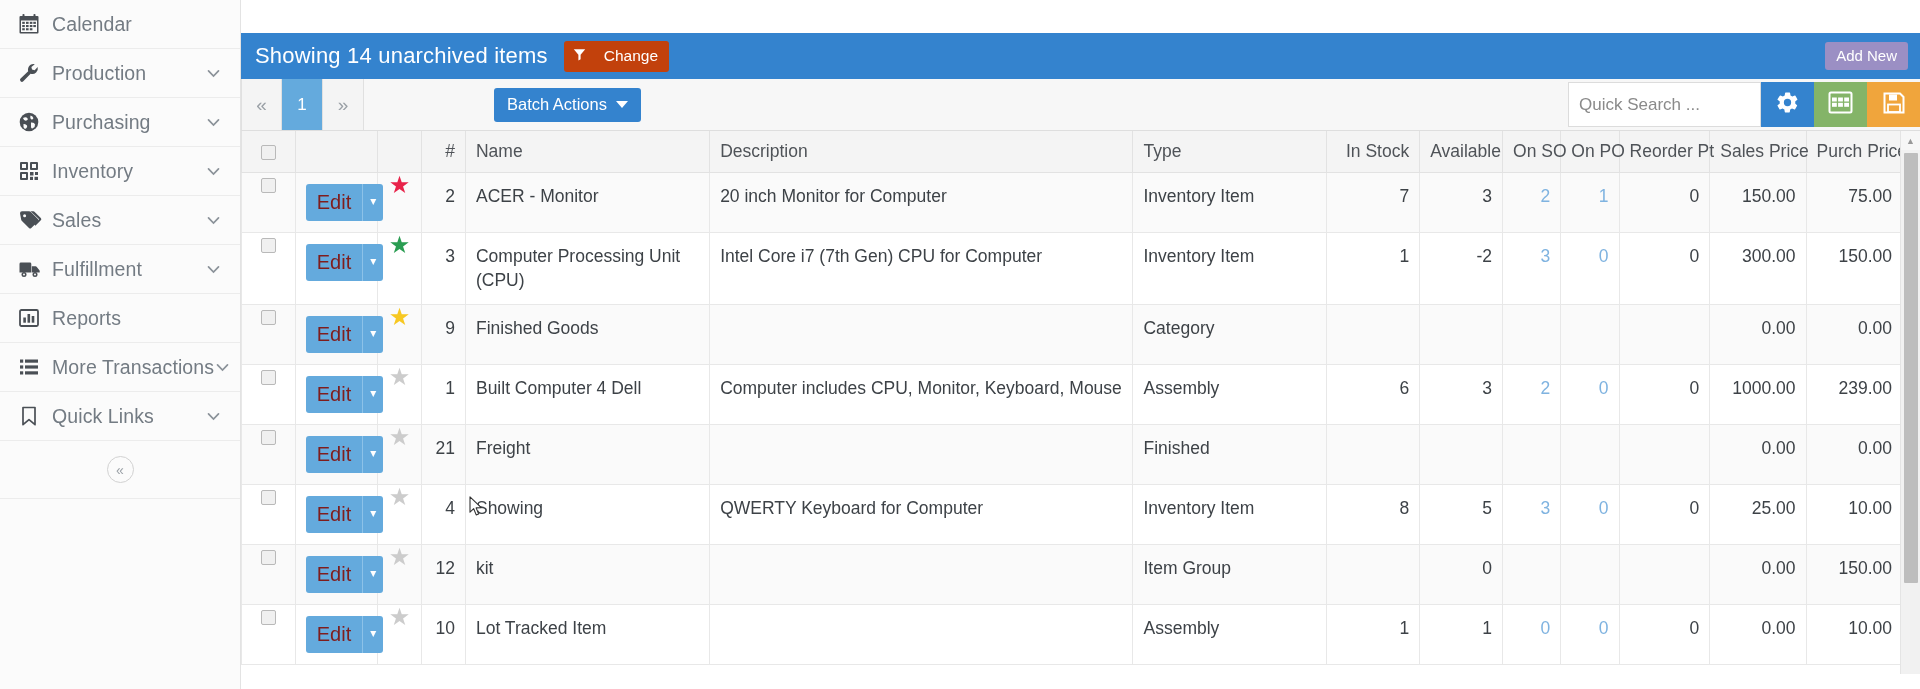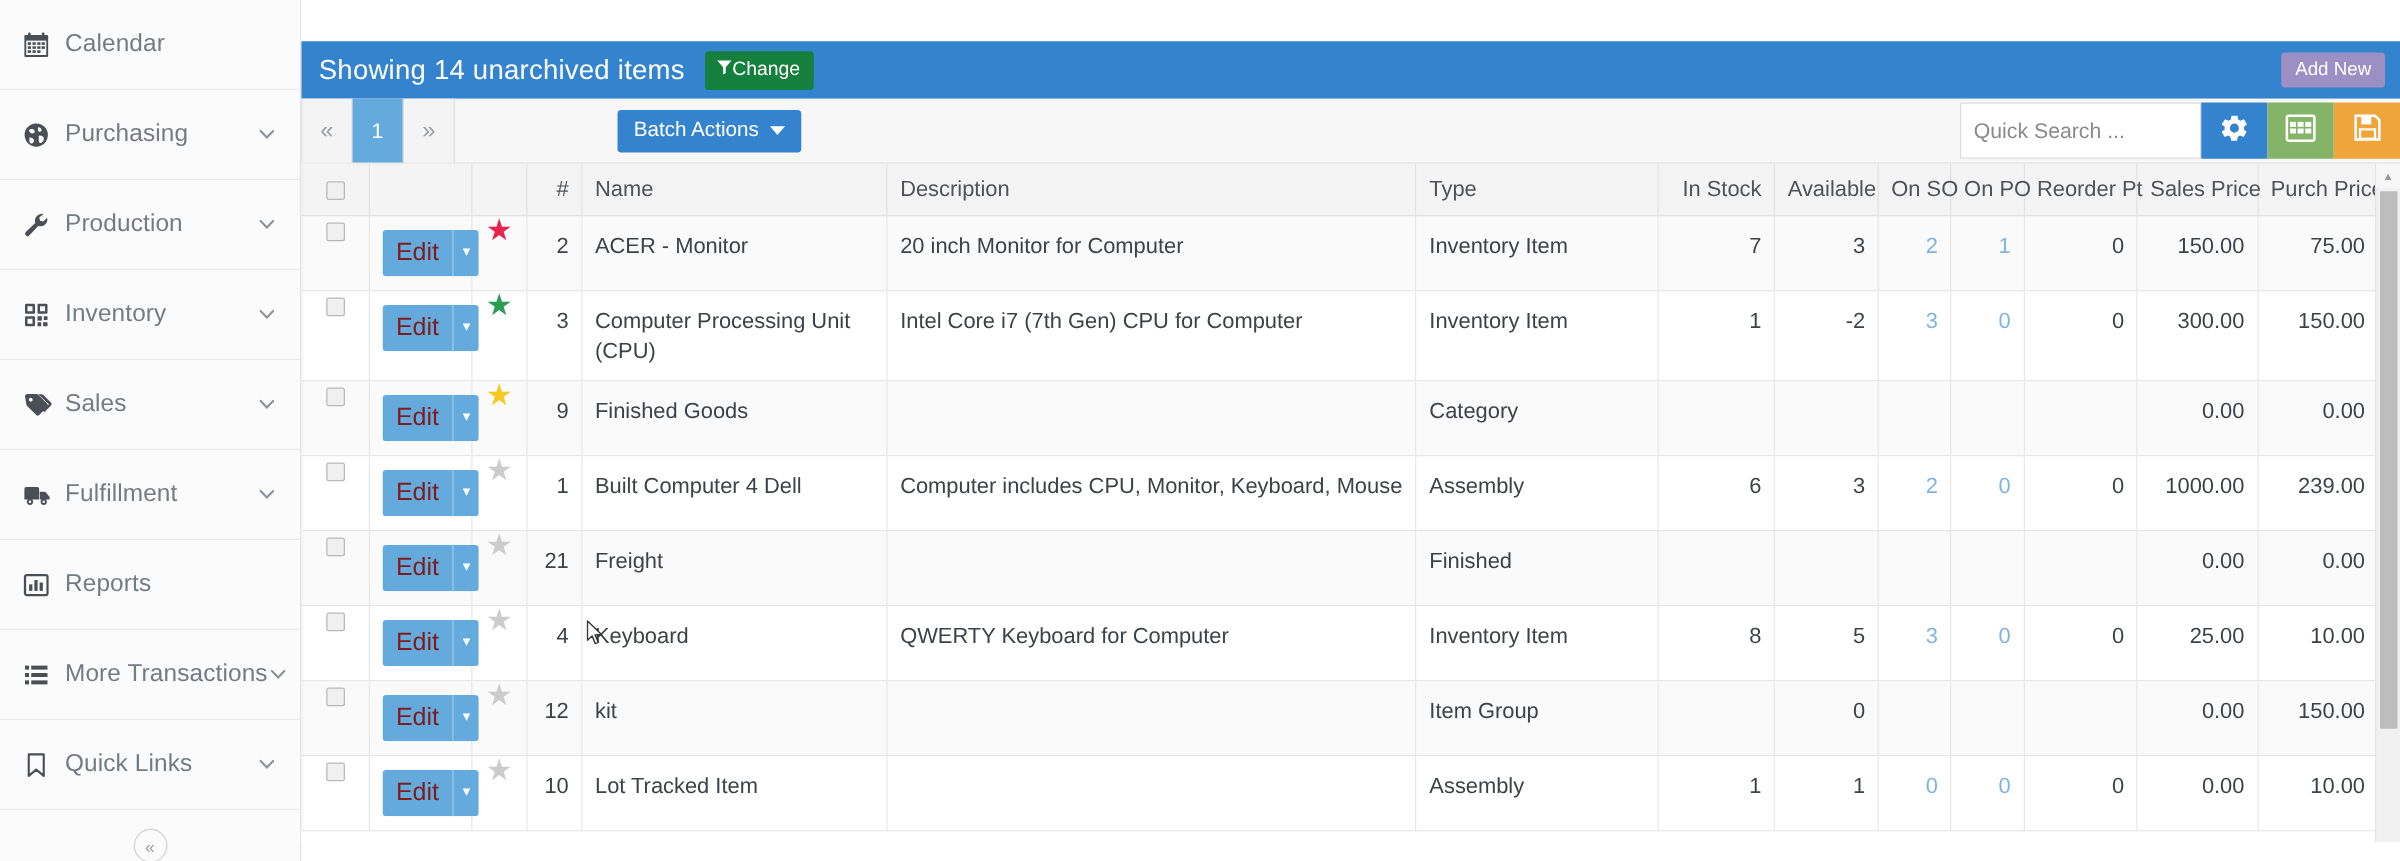--- a/index.html
+++ b/index.html
@@ -14,21 +14,21 @@
   
   .sidebar {
     width: 241px; height: 689px;
     background: #fbfbfb;
     border-right: 1px solid #e3e3e3;
     flex: 0 0 241px;
     position: relative;
     overflow: hidden;
   }
   .nav-item {
-    height: 72px;
+    height: 49px;
     display: flex; align-items: center;
     padding: 0 18px 0 18px;
     border-bottom: 1px solid #ececec;
     cursor: pointer;
     background: #fbfbfb;
   }
   .nav-item:first-child { border-top: none; }
   .nav-ico {
     width: 34px; flex: 0 0 34px;
     display: flex; align-items: center; justify-content: flex-start;
@@ -80,26 +80,26 @@
     background: #3483ce;
     display: flex; align-items: center;
     padding: 0 12px 0 14px;
   }
   .titlebar-text {
     font-size: 22px; color: #ffffff; font-weight: 400;
     letter-spacing: .2px; white-space: nowrap;
   }
   .change-btn {
     margin-left: 16px;
-    background: #15803d;
+    background: #c2410c;
     color: #ffffff;
     font-size: 15.5px;
     padding: 6px 11px 7px 9px;
     border-radius: 3px;
-    display: inline-flex; align-items: center; gap: 0;
+    display: inline-flex; align-items: center; gap: 18px;
     cursor: pointer; white-space: nowrap;
   }
   .funnel { display:block; }
   .titlebar-spacer { flex: 1 1 auto; }
   .addnew-btn {
     background: #9b8fc4;
     color: #ffffff;
     font-size: 15px;
     padding: 5px 11px 6px;
     border-radius: 3px;
@@ -298,43 +298,43 @@
             </g>
             <rect x="4.5" y="1" width="2" height="4" rx=".8" fill="#4a4f55"></rect>
             <rect x="15.5" y="1" width="2" height="4" rx=".8" fill="#4a4f55"></rect>
           </svg>
       </span>
       <span class="nav-label">Calendar</span>
     </div>
 
     <div class="nav-item">
       <span class="nav-ico">
+        <svg width="23" height="22" viewBox="0 0 23 22">
+            <path d="M16.8 2.2 a5.6 5.6 0 0 0 -6.6 7.1 L2.6 16.6 a1.9 1.9 0 0 0 2.7 2.7 l7.3 -7.5 a5.6 5.6 0 0 0 7.1 -6.7 l-3.1 3.1 -2.6 -.6 -.6 -2.6 z" fill="#4a4f55"></path>
+          </svg>
+      </span>
+      <span class="nav-label">Production</span>
+      <span class="nav-caret">
+        <svg width="17" height="17" viewBox="0 0 17 17">
+            <path d="M3.5 5.8 L8.5 11 L13.5 5.8" stroke="#8b9299" stroke-width="1.7" fill="none" stroke-linecap="round"></path>
+          </svg>
+      </span>
+    </div>
+
+    <div class="nav-item">
+      <span class="nav-ico">
         <svg width="22" height="22" viewBox="0 0 22 22">
             <circle cx="11" cy="11" r="9.3" fill="#4a4f55"></circle>
             <path d="M5 7 Q8 5.2 9.5 7.3 Q10.5 9 8.5 9.6 Q6 10.3 5 7 Z" fill="#fbfbfb"></path>
             <path d="M12.5 4.5 Q15 5 15.3 7 Q15.5 8.6 13.6 8.4 Q11.8 8.2 12.5 4.5 Z" fill="#fbfbfb"></path>
             <path d="M13 11.5 Q16.5 11.2 17 13.5 Q17.4 16 14.8 17.3 Q13 18 13 15.5 Q13 13 13 11.5 Z" fill="#fbfbfb"></path>
             <path d="M5.5 13 Q8 12.8 9 14.6 Q9.8 16.2 8 17.5 Q6 18.6 5.5 16 Z" fill="#fbfbfb"></path>
           </svg>
       </span>
       <span class="nav-label">Purchasing</span>
-      <span class="nav-caret">
-        <svg width="17" height="17" viewBox="0 0 17 17">
-            <path d="M3.5 5.8 L8.5 11 L13.5 5.8" stroke="#8b9299" stroke-width="1.7" fill="none" stroke-linecap="round"></path>
-          </svg>
-      </span>
-    </div>
-
-    <div class="nav-item">
-      <span class="nav-ico">
-        <svg width="23" height="22" viewBox="0 0 23 22">
-            <path d="M16.8 2.2 a5.6 5.6 0 0 0 -6.6 7.1 L2.6 16.6 a1.9 1.9 0 0 0 2.7 2.7 l7.3 -7.5 a5.6 5.6 0 0 0 7.1 -6.7 l-3.1 3.1 -2.6 -.6 -.6 -2.6 z" fill="#4a4f55"></path>
-          </svg>
-      </span>
-      <span class="nav-label">Production</span>
       <span class="nav-caret">
         <svg width="17" height="17" viewBox="0 0 17 17">
             <path d="M3.5 5.8 L8.5 11 L13.5 5.8" stroke="#8b9299" stroke-width="1.7" fill="none" stroke-linecap="round"></path>
           </svg>
       </span>
     </div>
 
     <div class="nav-item">
       <span class="nav-ico">
         <svg width="22" height="22" viewBox="0 0 22 22">
@@ -654,21 +654,21 @@
               <td class="num">0.00</td>
             </tr>
             <tr class="wht">
               <td class="ctr"><span class="cb"></span></td>
               <td><span class="editgrp">
                   <span class="edit-main">Edit</span>
                   <span class="edit-caret">▾</span>
                 </span></td>
               <td class="ctr"><span class="star" style="color:#cccccc">★</span></td>
               <td class="num">4</td>
-              <td>Keyboard</td>
+              <td>Showing</td>
               <td>QWERTY Keyboard for Computer</td>
               <td>Inventory Item</td>
               <td class="num">8</td>
               <td class="num">5</td>
               <td class="num"><span class="lnk">3</span></td>
               <td class="num"><span class="lnk">0</span></td>
               <td class="num">0</td>
               <td class="num">25.00</td>
               <td class="num">10.00</td>
             </tr>

